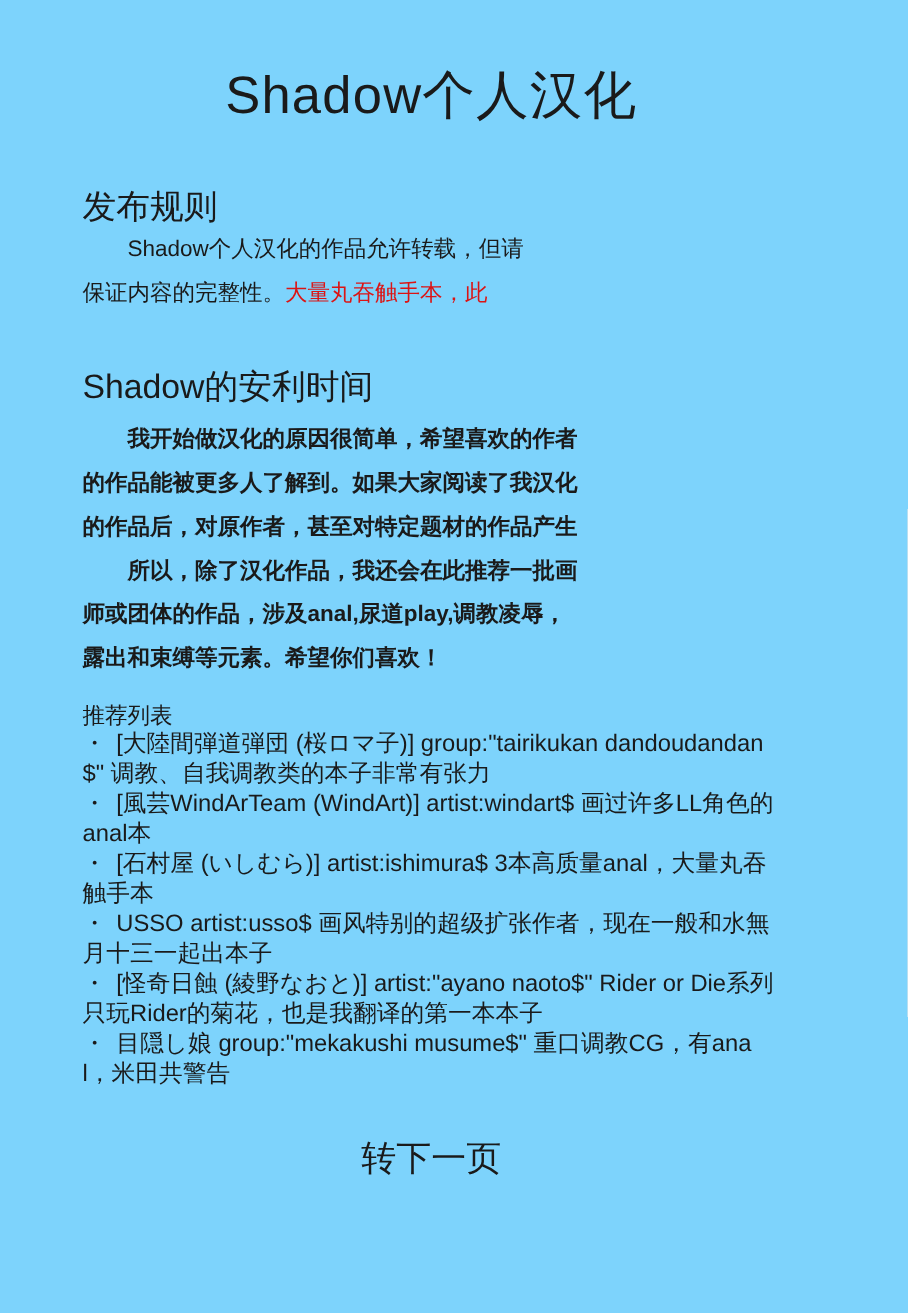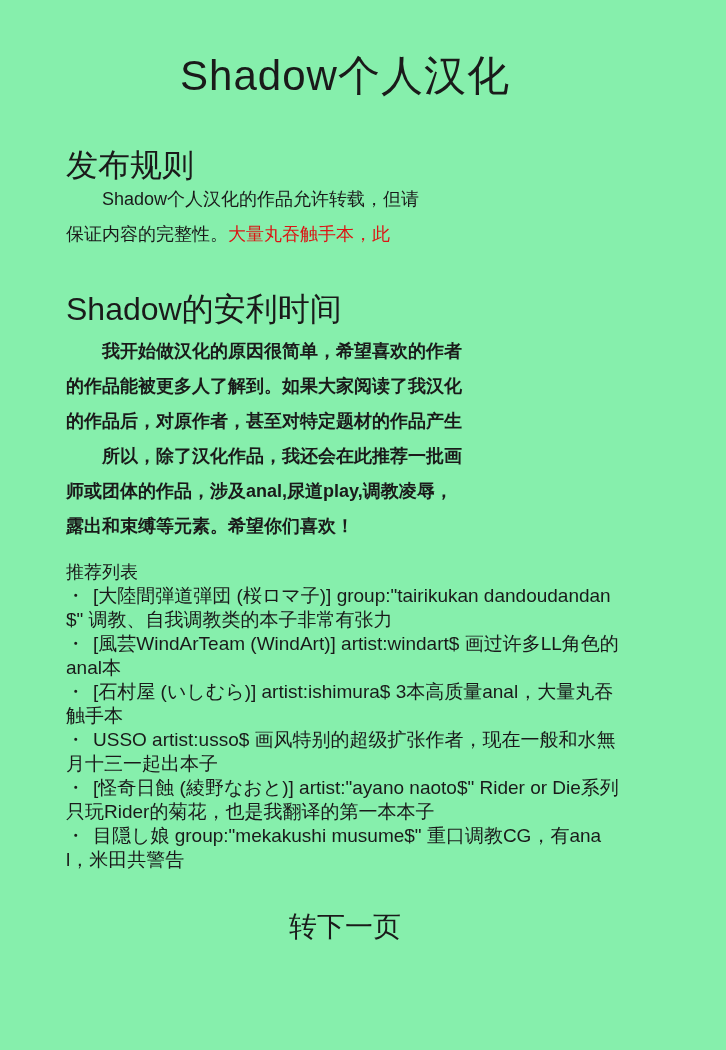--- a/index.html
+++ b/index.html
@@ -1,37 +1,37 @@
 <!DOCTYPE html>
 <html><head>
 <meta charset="utf-8">
 <style>
   html,body{margin:0;padding:0;background:#e8e8e8;}
   .page{
     position:relative;
     width:726px;height:1050px;
     margin:0 auto;
-    background:#86efac;
+    background:#7dd3fc;
     box-sizing:border-box;
     padding:50px 102px 0 66px;
     font-family:"Liberation Sans","DejaVu Sans",sans-serif;
     color:#1a1a1a;
     overflow:hidden;
   }
   .title{
     margin:0;
     font-size:42px;
     font-weight:400;
     line-height:52px;
     text-align:center;
     letter-spacing:1px;
   }
   .section-heading{
     margin:0;
-    font-size:32px;
+    font-size:27px;
     font-weight:400;
     line-height:34px;
   }
   .rules-heading{margin-top:46px;}
   .recommend-heading{margin-top:40px;}
   .bline{
     margin:0;
     font-size:18px;
     line-height:35px;
     word-break:break-all;

